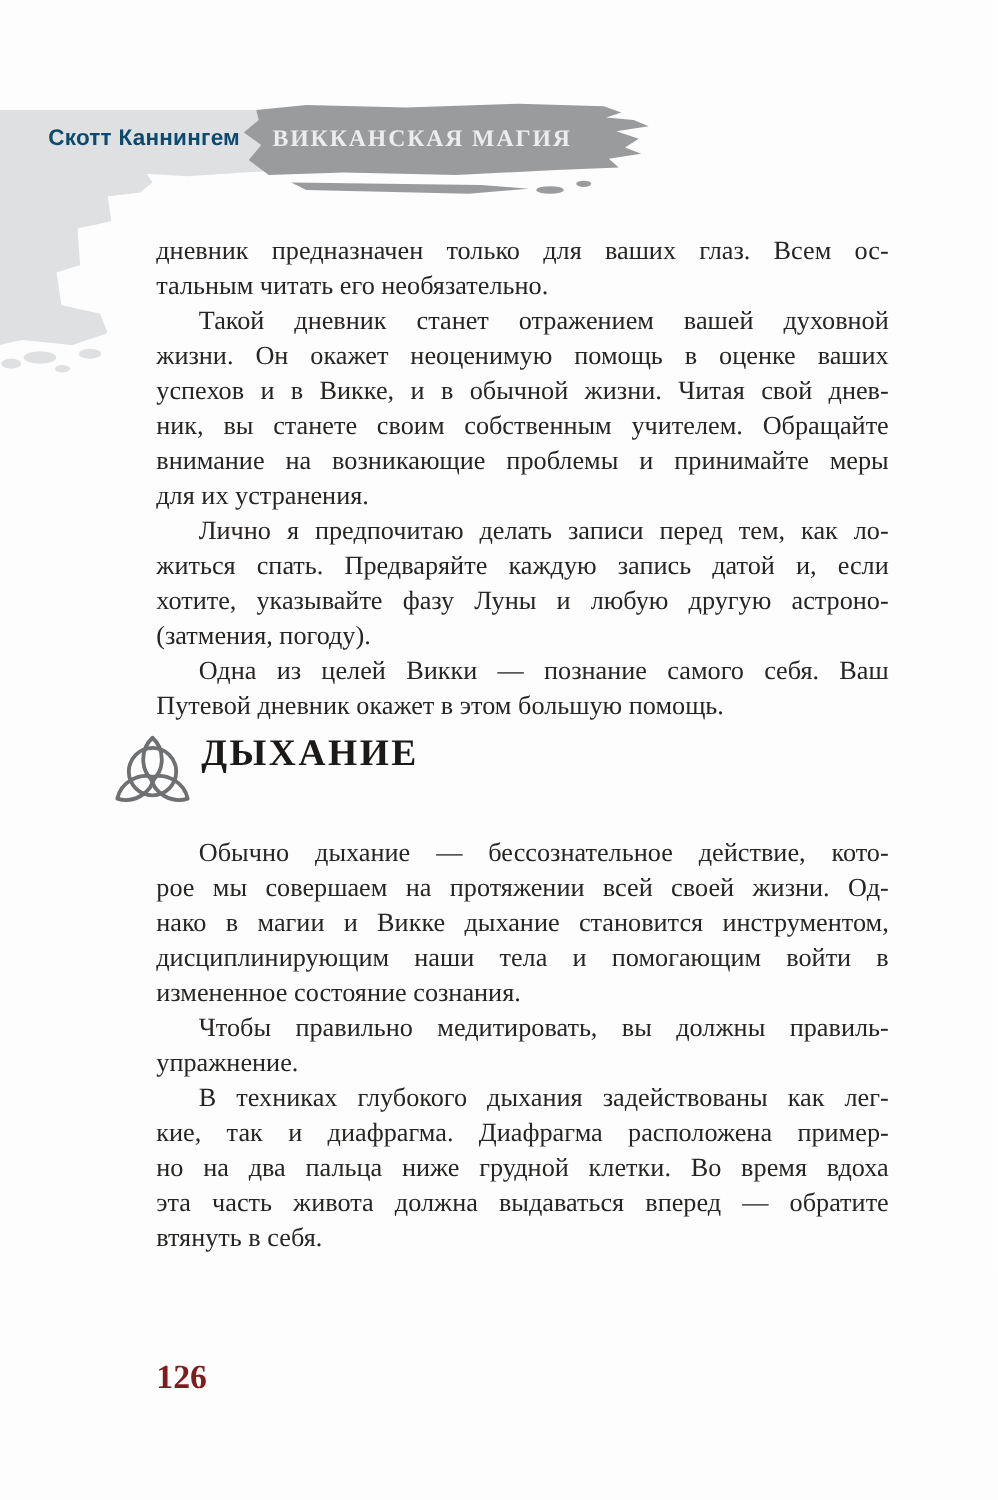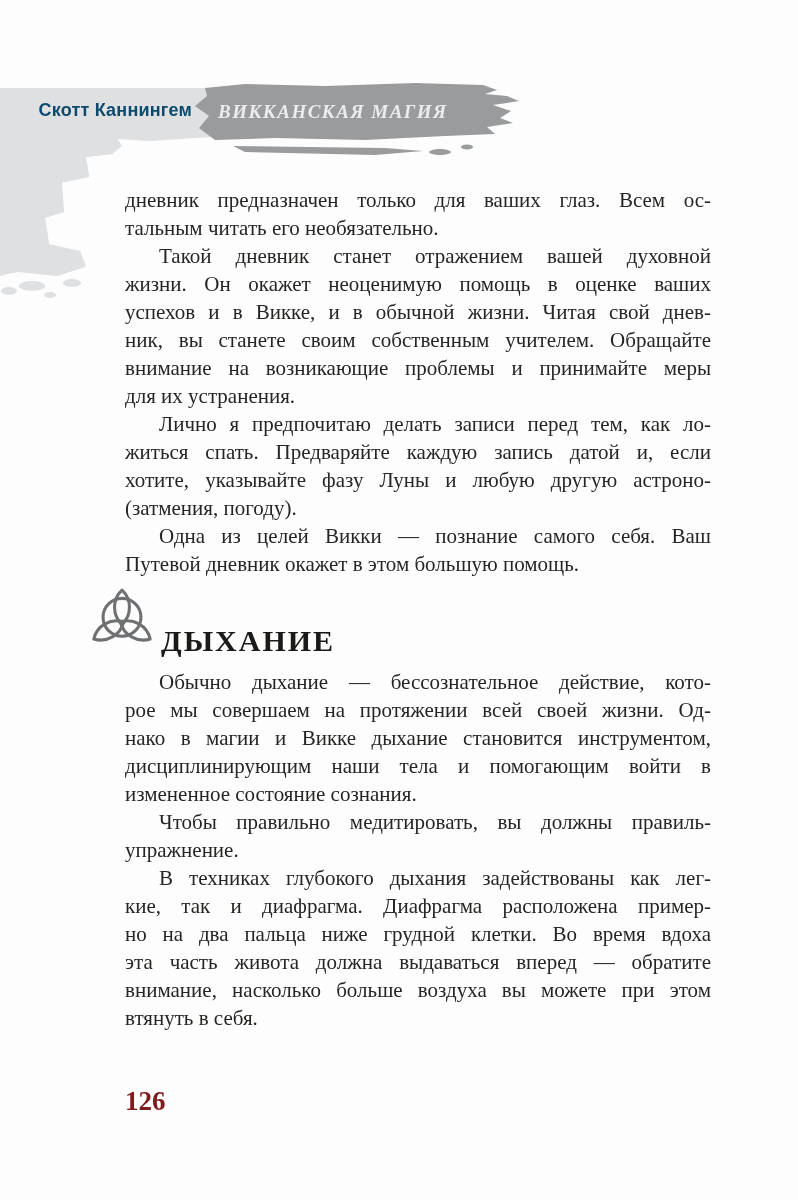--- a/index.html
+++ b/index.html
@@ -12,38 +12,38 @@
   .decor-left { position:absolute; left:0; top:84px; width:230px; height:220px; }
   .banner-brush { position:absolute; left:185px; top:78px; width:345px; height:92px; }
   .author {
     position:absolute; left:36px; top:100px; width:156px;
     text-align:right; font-family:"Liberation Sans", sans-serif;
     font-weight:700; font-size:18px; letter-spacing:0.2px; color:#0c4a6e;
   }
   .book-title {
     position:absolute; left:218px; top:101px;
     font-family:"Liberation Serif", serif; font-weight:700;
-    font-size:19px; letter-spacing:1.5px; color:#ececee; white-space:nowrap;font-style:italic;
+    font-size:19px; letter-spacing:1.5px; color:#ececee; white-space:nowrap;
   }
   
   .content {
     position:absolute; left:125px; top:162px; width:586px;
     color:#262523; font-size:21px;margin-top:24px;
   }
   .para { margin:0; padding:0; }
   .tline {
     display:block; line-height:28px;
     text-align:justify; text-align-last:justify;
   }
   .tline.last { text-align-last:left; }
   .tline.indent { padding-left:34px; }
   
   .section-heading {
     position:relative; height:72px; margin:8px 0 10px 0;
-    display:flex; align-items:flex-end;
+    display:flex; align-items:flex-start;
   }
   .triquetra { position:absolute; left:-40px; top:-3px; width:74px; height:74px; }
   .triquetra svg { width:74px; height:74px; display:block; }
   .section-title {
     margin:0 0 0 36px; font-weight:700; font-size:30px;
     letter-spacing:2px; color:#1c1a19; font-family:"Liberation Serif", serif;
   }
   
   .page-number {
     position:absolute; left:125px; top:1086px;
@@ -127,21 +127,20 @@
         </p>
         <p class="para">
           <span class="tline indent">Чтобы правильно медитировать, вы должны правиль-</span>
           <span class="tline last">упражнение.</span>
         </p>
         <p class="para">
           <span class="tline indent">В техниках глубокого дыхания задействованы как лег-</span>
           <span class="tline">кие, так и диафрагма. Диафрагма расположена пример-</span>
           <span class="tline">но на два пальца ниже грудной клетки. Во время вдоха</span>
           <span class="tline">эта часть живота должна выдаваться вперед — обратите</span>
-          <span class="tline">внимание, насколько больше воздуха вы можете при этом</span>
           <span class="tline last">втянуть в себя.</span>
         </p>
       </div>
 
   </div>
 
   <div class="page-number">126</div>
 
 </div>
 

